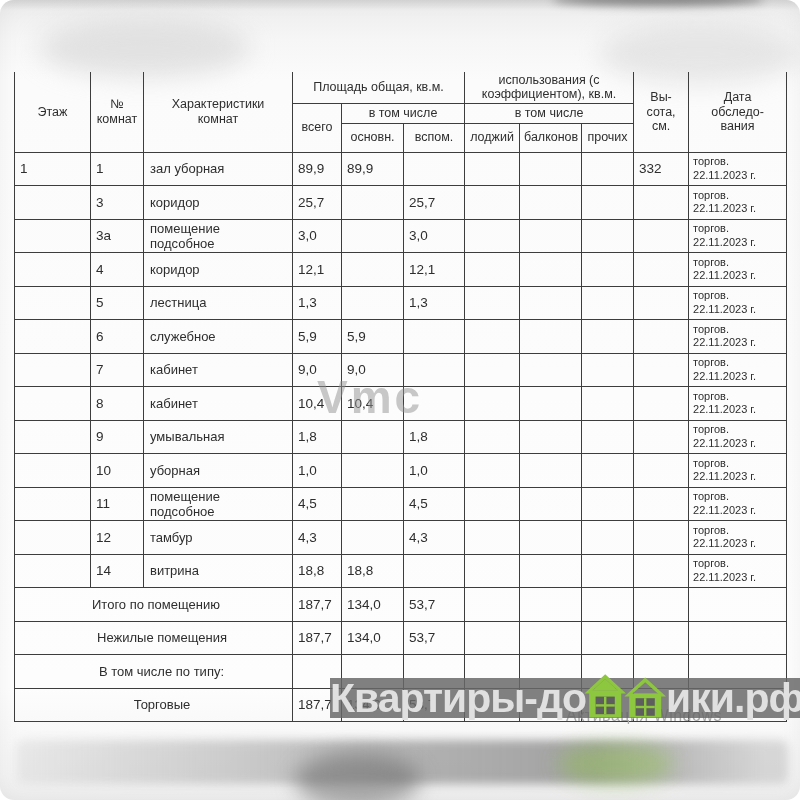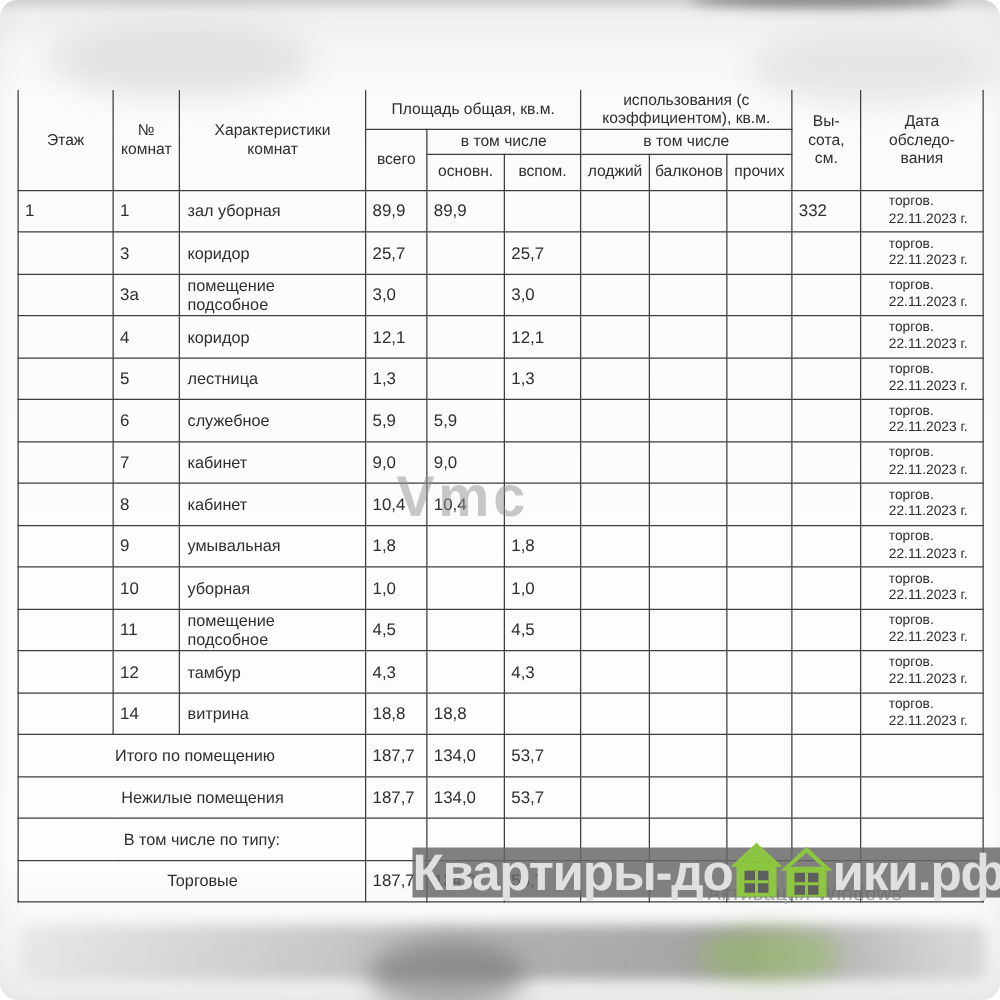--- a/index.html
+++ b/index.html
@@ -26,21 +26,21 @@
         padding:0 4px;vertical-align:middle;overflow:hidden;}
   thead tr:first-child th{border-top:none;}
   thead tr:nth-child(1){height:31px;}
   thead tr:nth-child(2){height:20px;}
   thead tr:nth-child(3){height:29px;}
   tbody tr{height:33.5px;}
   th{font-size:12.5px;line-height:1.15;text-align:center;}
   .pre{white-space:pre-line;}
   td.txt{font-size:13px;text-align:left;padding-left:6px;}
   td.num{font-size:13.5px;text-align:left;padding-left:5px;}
-  td.date{font-size:11px;line-height:1.25;text-align:left;padding-left:22px;white-space:pre-line;}
+  td.date{font-size:11px;line-height:1.25;text-align:left;padding-left:4px;white-space:pre-line;}
   td.sum{font-size:13px;text-align:center;}
   .indent-1{padding-left:9px;}
   .indent-2{padding-left:21px;}
   .indent-3{padding-left:20px;}
 
   
   .wm-vmc{position:absolute;left:317px;top:370px;font-size:46px;font-weight:bold;
           letter-spacing:3px;color:rgba(145,145,145,.5);z-index:2;}
   .site-band{position:absolute;left:330px;top:678px;width:538px;height:40px;
              background:rgba(104,104,104,.84);z-index:5;display:flex;align-items:center;

